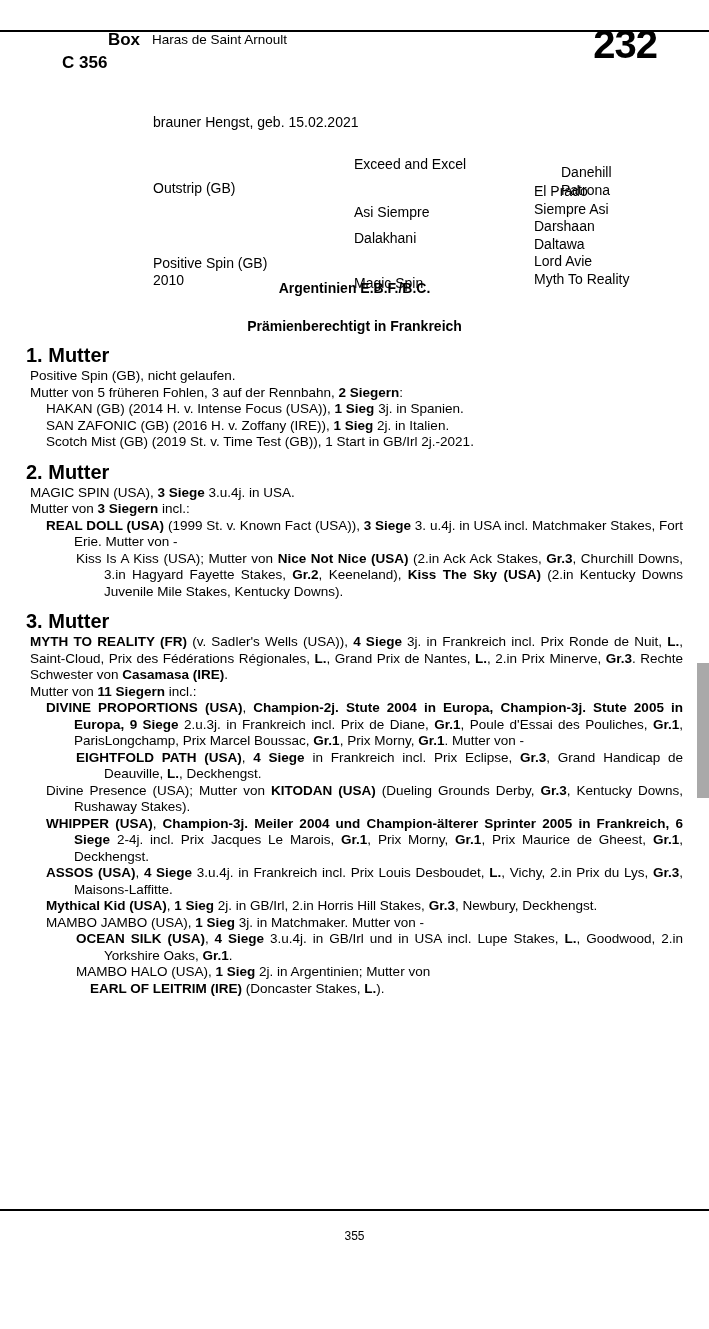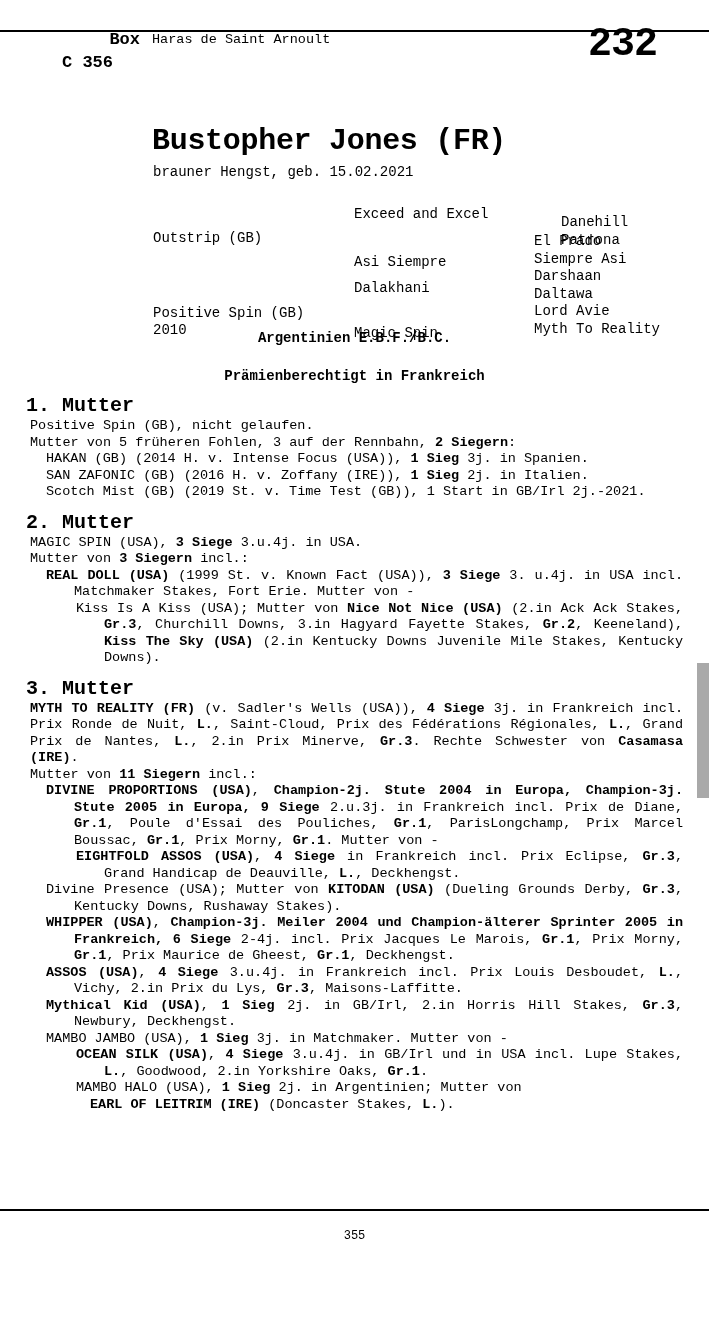--- a/index.html
+++ b/index.html
@@ -14,21 +14,20 @@
     color: #000000;
     position: relative;
     overflow: hidden;
   }
   .page {
     position: relative;
     width: 709px;
     height: 1253px;
     box-sizing: border-box;
     padding: 0 26px;
-    font-family: Liberation Mono, monospace;
   }
   .rule-top {
     position: absolute;
     left: 0; right: 0; top: 30px;
     height: 2px;
     background: #000;
   }
   .rule-bottom {
     position: absolute;
     left: 0; right: 0; bottom: 42px;
@@ -180,21 +179,20 @@
 
   <div class="rule-top"></div>
 
   <div class="header">
     <div class="box-label">Box</div>
     <div class="box-code">C 356</div>
     <div class="breeder">Haras de Saint Arnoult</div>
     <div class="lot-number">232</div>
   </div>
 
-  <div class="horse-name">Bustopher Jones (FR)</div>
   <div class="horse-desc">brauner Hengst, geb. 15.02.2021</div>
 
   <div class="pedigree">
     <div class="ped-sire">Outstrip (GB)</div>
     <div class="ped-dam">Positive Spin (GB)</div>
     <div class="ped-dam-year">2010</div>
 
     <div class="ped-g1">Exceed and Excel</div>
     <div class="ped-g2">Asi Siempre</div>
     <div class="ped-g3">Dalakhani</div>
@@ -262,21 +260,21 @@
       <b>MYTH TO REALITY (FR)</b><span> (v. Sadler's Wells (USA)), </span><b>4 Siege</b><span> 3j. in Frankreich incl. Prix Ronde de Nuit, </span><b>L.</b><span>, Saint-Cloud, Prix des Fédérations Régionales, </span><b>L.</b><span>, Grand Prix de Nantes, </span><b>L.</b><span>, 2.in Prix Minerve, </span><b>Gr.3</b><span>. Rechte Schwester von </span><b>Casamasa (IRE)</b><span>.</span>
     </div>
     <div class="body-text lvl0">
       <span>Mutter von </span><b>11 Siegern</b><span> incl.:</span>
     </div>
 
     <div class="body-text lvl1b just">
       <b>DIVINE PROPORTIONS (USA)</b><span>, </span><b>Champion-2j. Stute 2004 in Europa, Champion-3j. Stute 2005 in Europa, 9 Siege</b><span> 2.u.3j. in Frankreich incl. Prix de Diane, </span><b>Gr.1</b><span>, Poule d'Essai des Pouliches, </span><b>Gr.1</b><span>, ParisLongchamp, Prix Marcel Boussac, </span><b>Gr.1</b><span>, Prix Morny, </span><b>Gr.1</b><span>. Mutter von -</span>
     </div>
     <div class="body-text lvl2 just">
-      <b>EIGHTFOLD ASSOS (USA)</b><span>, </span><b>4 Siege</b><span> in Frankreich incl. Prix Eclipse, </span><b>Gr.3</b><span>, Grand Handicap de Deauville, </span><b>L.</b><span>, Deckhengst.</span>
+      <b>EIGHTFOLD PATH (USA)</b><span>, </span><b>4 Siege</b><span> in Frankreich incl. Prix Eclipse, </span><b>Gr.3</b><span>, Grand Handicap de Deauville, </span><b>L.</b><span>, Deckhengst.</span>
     </div>
     <div class="body-text lvl1b just">
       <span>Divine Presence (USA); Mutter von </span><b>KITODAN (USA)</b><span> (Dueling Grounds Derby, </span><b>Gr.3</b><span>, Kentucky Downs, Rushaway Stakes).</span>
     </div>
     <div class="body-text lvl1b just">
       <b>WHIPPER (USA)</b><span>, </span><b>Champion-3j. Meiler 2004 und Champion-älterer Sprinter 2005 in Frankreich, 6 Siege</b><span> 2-4j. incl. Prix Jacques Le Marois, </span><b>Gr.1</b><span>, Prix Morny, </span><b>Gr.1</b><span>, Prix Maurice de Gheest, </span><b>Gr.1</b><span>, Deckhengst.</span>
     </div>
     <div class="body-text lvl1b just">
       <b>ASSOS (USA)</b><span>, </span><b>4 Siege</b><span> 3.u.4j. in Frankreich incl. Prix Louis Desboudet, </span><b>L.</b><span>, Vichy, 2.in Prix du Lys, </span><b>Gr.3</b><span>, Maisons-Laffitte.</span>
     </div>

